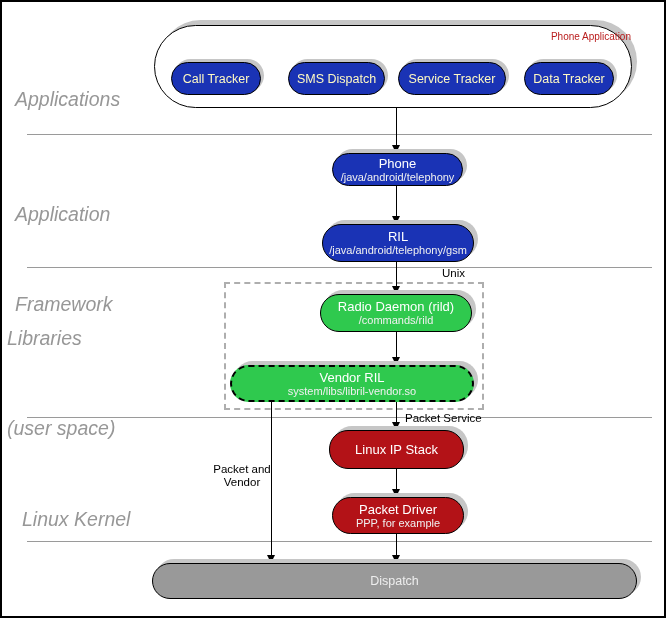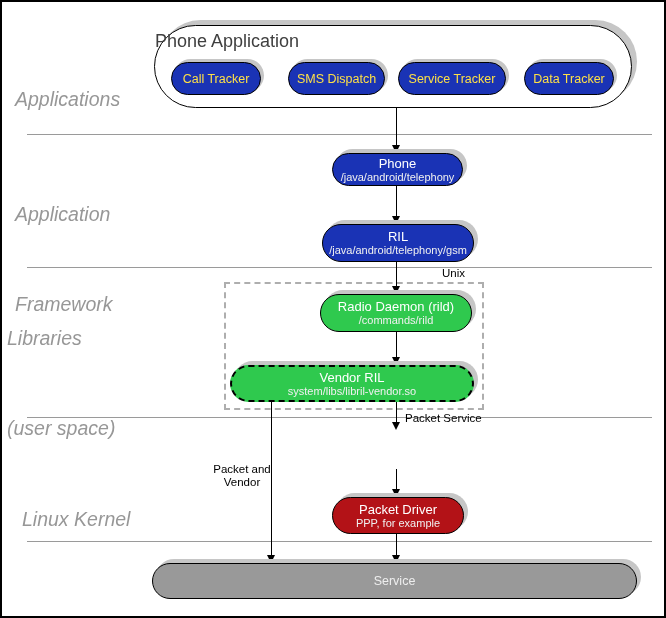--- a/index.html
+++ b/index.html
@@ -48,32 +48,32 @@
     position: absolute;
     left: 152px; top: 23px; width: 478px; height: 83px;
     background: #fff;
     border: 1.3px solid #000;
     border-radius: 42px;
     box-shadow: 5px -5px 0 var(--shadow, #c6c6c6);
   }
   .app-title {
     position: absolute;
     top: 5px; left: 0; width: 100%;
-    text-align: left;
-    font-size: 18px;
-    color: #404040;
+    text-align: right;
+    font-size: 10px;
+    color: #b91c1c;
   }
   .app-pill {
     position: absolute;
     top: 36px; height: 33px;
     background: var(--blue, #1a33b5);
     border: 1.2px solid #000;
     border-radius: 17px;
     box-shadow: 3px -3px 0 var(--shadow, #c6c6c6);
-    color: #fde047;
+    color: #fef9c3;
     font-size: 12.5px;
     display: flex; align-items: center; justify-content: center;
     white-space: nowrap;
   }
   #pill-call    { left: 16px;  width: 90px; }
   #pill-sms     { left: 133px; width: 97px; }
   #pill-service { left: 243px; width: 108px; }
   #pill-data    { left: 369px; width: 90px; }
 
   
@@ -199,26 +199,29 @@
     <div class="sub">/java/android/telephony/gsm</div>
   </div>
   <div class="node green" id="node-rild">
     <div class="title">Radio Daemon (rild)</div>
     <div class="sub">/commands/rild</div>
   </div>
   <div class="node green" id="node-vendor">
     <div class="title">Vendor RIL</div>
     <div class="sub">system/libs/libril-vendor.so</div>
   </div>
+  <div class="node red" id="node-ipstack">
+    <div class="title">Linux IP Stack</div>
+  </div>
   <div class="node red" id="node-packet">
     <div class="title">Packet Driver</div>
     <div class="sub">PPP, for example</div>
   </div>
   <div class="node gray" id="node-baseband">
-    <div class="title">Service</div>
+    <div class="title">Dispatch</div>
   </div>
 
   <div class="annotation" id="packet-service">Packet Service</div>
   <div class="annotation" id="voice-control">
     <div>Packet and</div>
     <div>Vendor</div>
   </div>
 
 </div>
 

